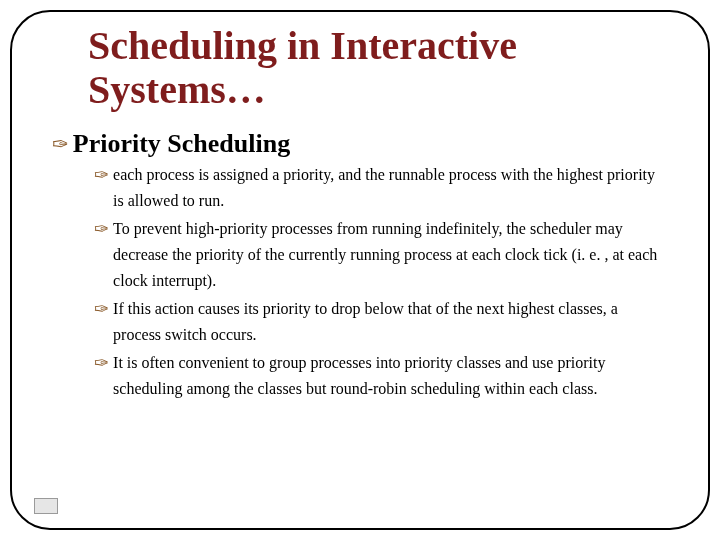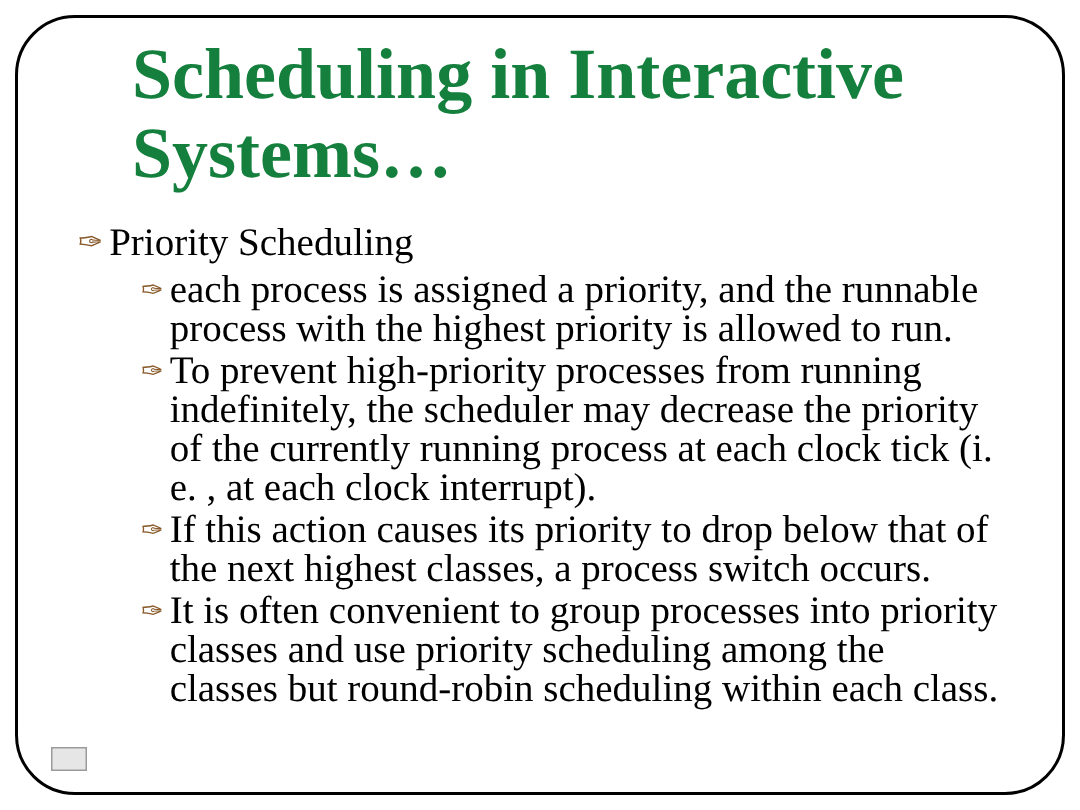--- a/index.html
+++ b/index.html
@@ -16,57 +16,57 @@
     width: 700px;
     height: 520px;
     margin: 10px;
     border: 2px solid #000;
     border-radius: 40px;
     padding: 12px 40px 20px 40px;
     position: relative;
     overflow: hidden;
   }
   .title {
-    font-size: 48px;
+    font-size: 40px;
     line-height: 1.1;
     font-weight: bold;
-    color: #15803d;
+    color: #7f1d1d;
     margin: 0 0 18px 36px;
   }
   .level1 {
     margin: 0 0 4px 0;
   }
   .bullet-row {
     display: flex;
     align-items: flex-start;
   }
   .bullet-icon {
     flex: 0 0 auto;
     color: #8a5a2a;
     font-size: 20px;
     line-height: 28px;
     margin-right: 4px;
   }
   .level1 .label {
     font-size: 26px;
-    font-weight: normal;
+    font-weight: bold;
     line-height: 28px;
   }
   .level2-list {
     margin: 2px 0 0 42px;
   }
   .level2 {
     margin: 0 0 2px 0;
   }
   .level2 .bullet-icon {
     font-size: 18px;
     line-height: 26px;
   }
   .level2 .text {
-    font-size: 26px;
+    font-size: 16px;
     line-height: 26px;
   }
   .corner-box {
     position: absolute;
     left: 22px;
     bottom: 14px;
     width: 22px;
     height: 14px;
     border: 1px solid #9a9a9a;
     background: #e6e6e6;

